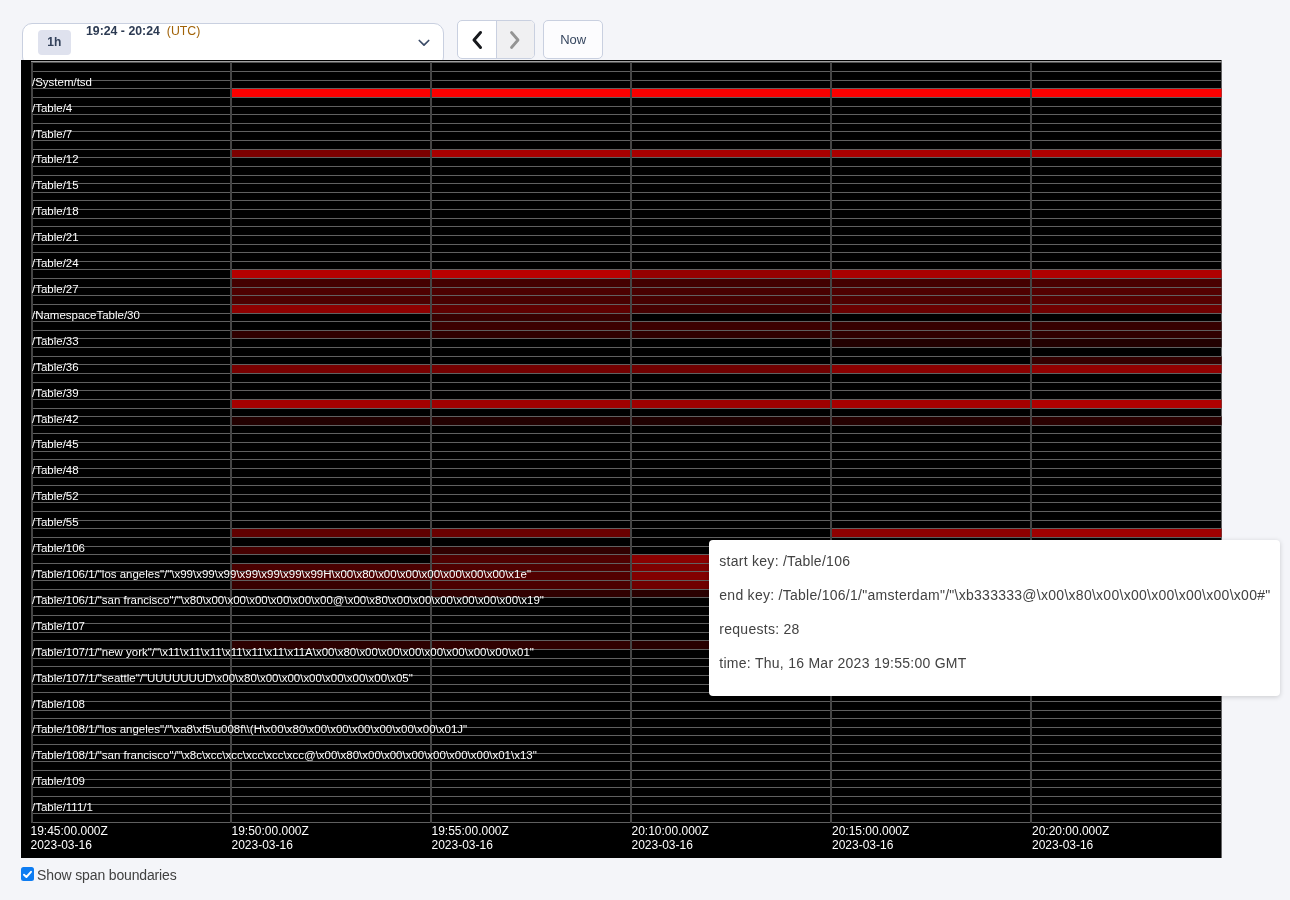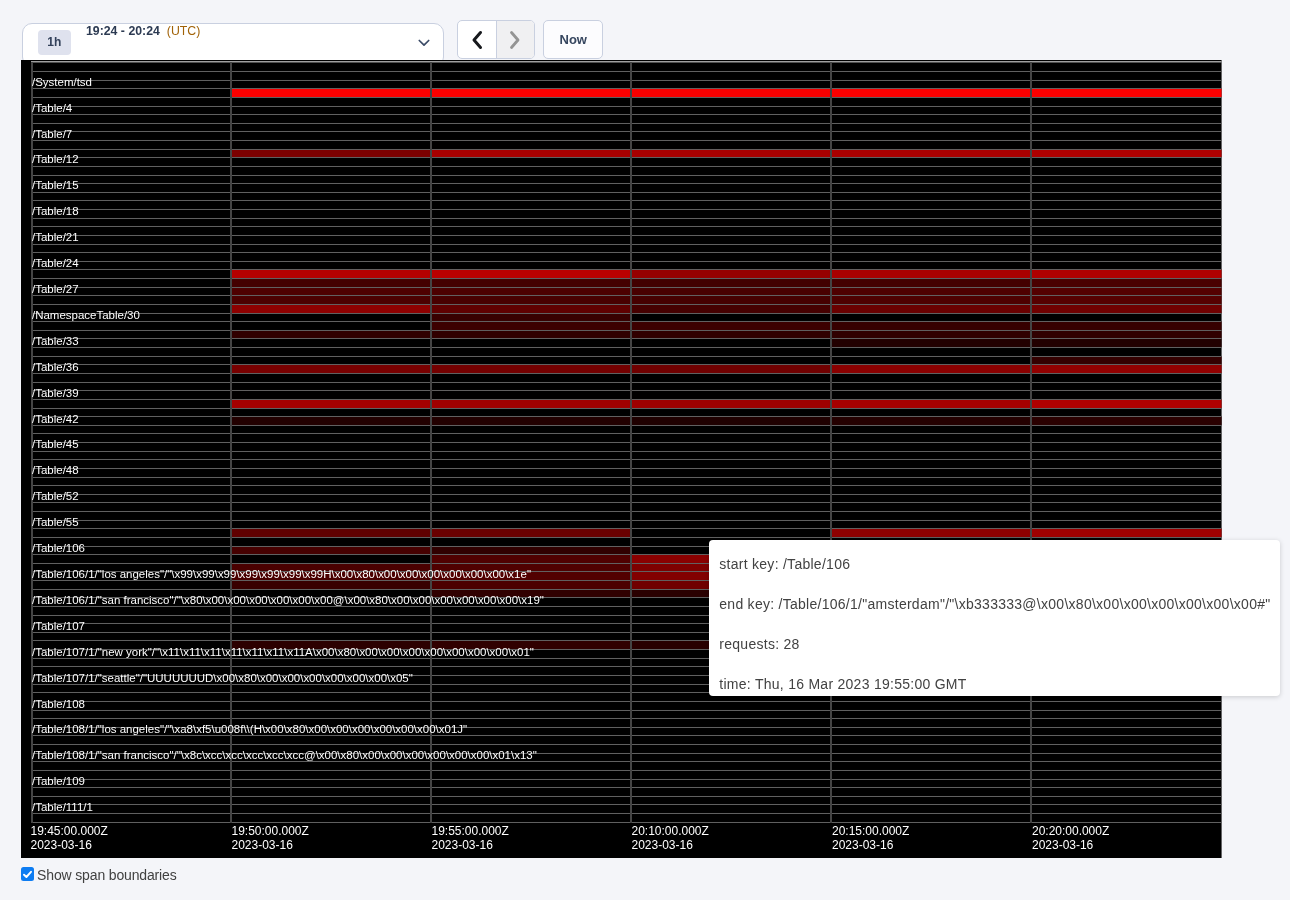--- a/index.html
+++ b/index.html
@@ -7,26 +7,26 @@
 #badge{position:absolute;left:15px;top:6.3px;width:32.6px;height:24.4px;background:#dfe2ee;border-radius:4px;
   display:flex;align-items:center;justify-content:center;font-size:12px;font-weight:bold;color:#33415a}
 #timetxt{position:absolute;left:63px;top:0;height:36.6px;display:flex;align-items:flex-start;
   font-size:12.3px;font-weight:bold;color:#2c3a52}
 #timetxt .utc{font-weight:normal;color:#a16207;margin-left:7px}
 #arrows{left:457px;top:20.3px;width:77.6px;height:38.6px;border:1px solid #c9d0e0;border-radius:5px;
   background:#fff;overflow:hidden;display:flex}
 #arrows .half{width:50%;height:100%;display:flex;align-items:center;justify-content:center}
 #arrows .r{background:#f0f0f2;border-left:1px solid #c9d0e0}
 #nowbtn{left:543.2px;top:20.3px;width:60.1px;height:38.6px;border:1px solid #c9d0e0;border-radius:5px;
-  background:#fcfcfe;display:flex;align-items:center;justify-content:center;font-size:13px;font-weight:bold;color:#36465f}
+  background:#fcfcfe;display:flex;align-items:center;justify-content:center;font-size:13px;font-weight:normal;color:#36465f}
 #canvas{left:21px;top:60.3px;width:1200.6px;height:798.2px}
 text.lb{fill:#fff;font-size:11.5px;font-family:"Liberation Sans",sans-serif}
 text.tm{fill:#fff;font-size:12px;font-family:"Liberation Sans",sans-serif}
 #tooltip{left:708.5px;top:540px;width:571.3px;height:156px;background:#fff;border-radius:4px;
-  box-shadow:0 1px 5px rgba(0,0,0,0.18);font-size:14px;color:#424242;padding:3.9px 0 0 10.8px;line-height:40px;letter-spacing:0.27px;white-space:nowrap;overflow:hidden}
+  box-shadow:0 1px 5px rgba(0,0,0,0.18);font-size:14px;color:#424242;padding:3.9px 0 0 10.8px;line-height:34px;letter-spacing:0.27px;white-space:nowrap;overflow:hidden}
 #cbrow{left:20.8px;top:866.8px;display:flex;align-items:flex-start;font-size:14px;letter-spacing:-0.15px;color:#414141}
 #cb{width:13.5px;height:13.5px;background:#0d7cf2;border-radius:2.5px;margin-right:2.8px;margin-top:0.5px;display:flex;align-items:center;justify-content:center}
 </style></head>
 <body>
 <div class="abs" id="selbox">
   <div id="badge">1h</div>
   <div id="timetxt">
       <span>19:24&nbsp;-&nbsp;20:24</span>
       <span class="utc">(UTC)</span>
     </div>

